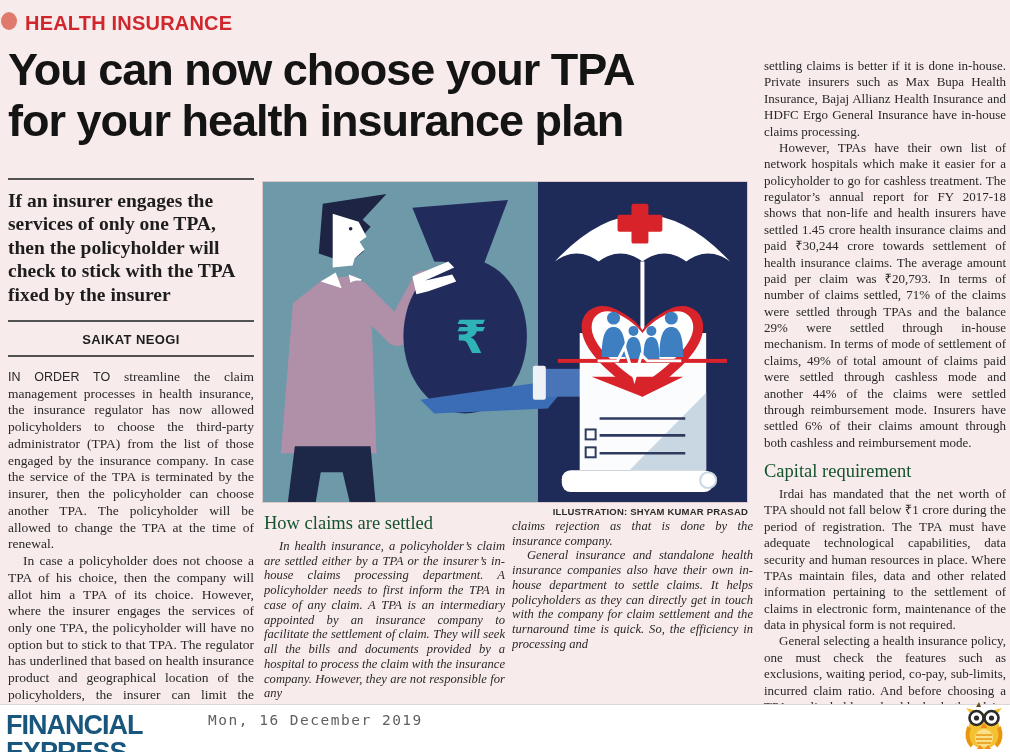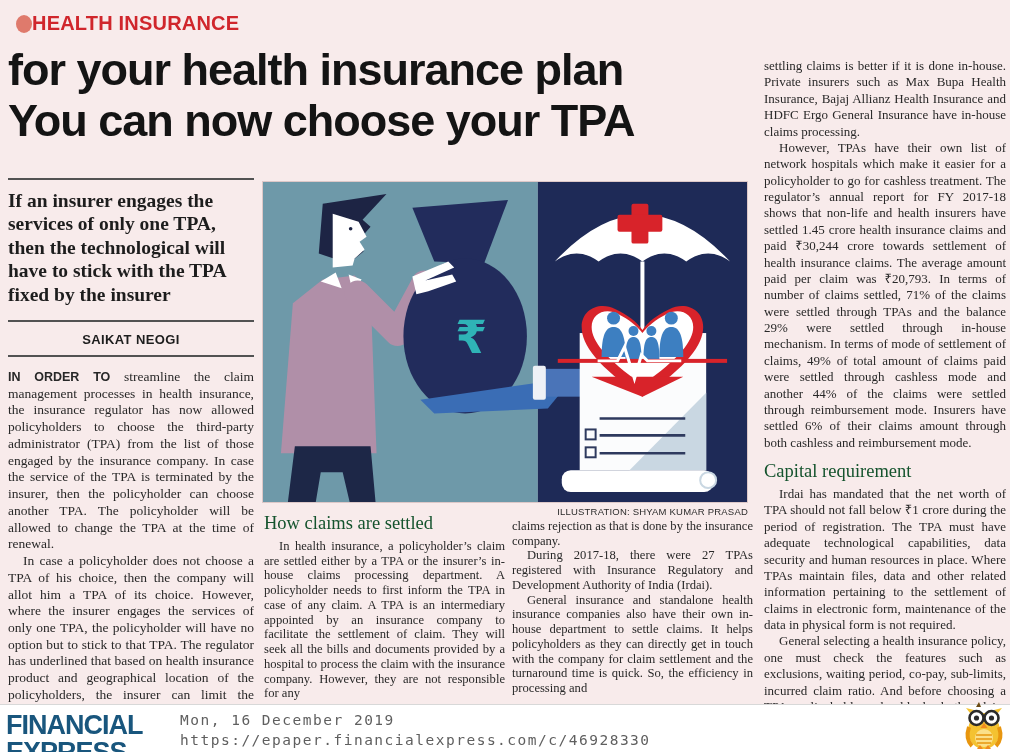--- a/index.html
+++ b/index.html
@@ -7,21 +7,21 @@
   body {
     position:relative;
     background:#f8ebeb;
     font-family:"Liberation Serif", serif;
     color:#282828;
     overflow:hidden;
   }
   .abs { position:absolute; }
 
   
-  .kicker { left:16px; top:12px; display:flex; align-items:center; }
+  .kicker { left:1px; top:12px; display:flex; align-items:flex-start; gap:8px; }
   .kicker-bullet { width:16px; height:18px; border-radius:50%; background:#df7a6c; display:inline-block; }
   .kicker-label {
     font-family:"Liberation Sans", sans-serif; font-weight:800;
     font-size:20px; letter-spacing:.2px; color:#d0262c;
   }
   .headline {
     left:8px; top:44px; width:730px;
     font-family:"Liberation Sans", sans-serif; font-weight:700;
     font-size:45px; line-height:51px; letter-spacing:-1px; color:#141414;
   }
@@ -35,81 +35,81 @@
     font-family:"Liberation Serif", serif; font-weight:700;
     font-size:19.5px; line-height:1.2; color:#1d1d1d;
   }
   .byline {
     padding:10px 0 8px 0;
     font-family:"Liberation Sans", sans-serif; font-weight:700;
     font-size:13px; letter-spacing:.4px; color:#1d1d1d;text-align:center;
   }
   .bodytext p { text-align:justify; }
   .col1 .bodytext { margin-top:12px; font-size:13.5px; line-height:1.24; }
-  .lead { font-family:"Liberation Sans", sans-serif; font-weight:700; font-size:12.5px; }
+  .lead { font-family:"Liberation Sans", sans-serif; font-weight:400; font-size:12.5px; }
   .indent { text-indent:15px; }
 
   
   .illo { left:262px; top:181px; width:486px; height:322px; border:1px solid #ddc8c8; }
   .illo svg { display:block; width:100%; height:100%; }
   .caption {
     left:262px; top:506px; width:486px; text-align:right;
-    font-family:"Liberation Sans", sans-serif; font-weight:400;
+    font-family:"Liberation Sans", sans-serif; font-weight:700;
     font-size:9.5px; letter-spacing:.2px; color:#2b2b2b;
   }
 
   
   .col2 { left:264px; top:513px; width:241px; height:192px; overflow:hidden; }
   .col3 { left:512px; top:519px; width:241px; height:186px; overflow:hidden; }
   .sechead {
     font-family:"Liberation Serif", serif; font-weight:400;
     font-size:18.5px; color:#14532d; margin-bottom:5px;
   }
-  .col2 .bodytext, .col3 .bodytext { font-size:12.6px; line-height:1.17; }
+  .col2 .bodytext, .col3 .bodytext { font-size:12.6px; line-height:1.17;font-style:italic; }
 
   
   .col4 { left:764px; top:10px; width:242px; height:694px; overflow:hidden;margin-top:48px; }
   .col4 .bodytext { font-size:13px; line-height:1.26; }
   .col4 .sechead { margin:10px 0 4px 0; }
 
   
   .footer {
     left:0; top:704px; width:1010px; height:48px;
     background:#ffffff; border-top:1px solid #d8d8d8;
   }
   .brand { position:absolute; left:6px; top:7px; width:190px; }
   .brand-name {
     font-family:"Liberation Sans", sans-serif; font-weight:700;
     font-size:27px; letter-spacing:-1px; color:#19567d; line-height:1;
   }
   .stamp {
-    position:absolute; left:180px; top:6px;
+    position:absolute; left:208px; top:6px;
     font-family:"DejaVu Sans Mono", monospace;
     font-size:14.5px; letter-spacing:1.5px; line-height:1.35; color:#5f5f5f;
     white-space:nowrap;
   }
   .stamp a { color:#5f5f5f; text-decoration:none; }
   .owl { position:absolute; right:4px; bottom:1px; width:44px; height:50px; }
 </style>
 </head>
 <body>
 
 <div class="abs kicker">
   <span class="kicker-bullet"></span>
   <span class="kicker-label">HEALTH INSURANCE</span>
 </div>
 
 <h1 class="abs headline">
+  <span>You can now choose your TPA</span>
   <span>for your health insurance plan</span>
-  <span>You can now choose your TPA</span>
 </h1>
 
 <div class="abs col1">
   <div class="rule"></div>
-  <div class="standfirst">If an insurer engages the services of only one TPA, then the technological will have to stick with the TPA fixed by the insurer</div>
+  <div class="standfirst">If an insurer engages the services of only one TPA, then the policyholder will check to stick with the TPA fixed by the insurer</div>
   <div class="rule"></div>
   <div class="byline">SAIKAT NEOGI</div>
   <div class="rule"></div>
   <div class="bodytext">
     <p><span class="lead">IN ORDER TO</span><span> streamline the claim management processes in health insurance, the insurance regulator has now allowed policyholders to choose the third-party administrator (TPA) from the list of those engaged by the insurance company. In case the service of the TPA is terminated by the insurer, then the policyholder can choose another TPA. The policyholder will be allowed to change the TPA at the time of renewal.</span></p>
     <p class="indent">In case a policyholder does not choose a TPA of his choice, then the company will allot him a TPA of its choice. However, where the insurer engages the services of only one TPA, the policyholder will have no option but to stick to that TPA. The regulator has underlined that based on health insurance product and geographical location of the policyholders, the insurer can limit the number of TPAs amongst whom the policyholder may choose.</p>
   </div>
 </div>
 
 <div class="abs illo">
@@ -193,21 +193,20 @@
 <div class="abs col2">
   <div class="sechead">How claims are settled</div>
   <div class="bodytext">
     <p class="indent">In health insurance, a policyholder’s claim are settled either by a TPA or the insurer’s in-house claims processing department. A policyholder needs to first inform the TPA in case of any claim. A TPA is an intermediary appointed by an insurance company to facilitate the settlement of claim. They will seek all the bills and documents provided by a hospital to process the claim with the insurance company. However, they are not responsible for any</p>
   </div>
 </div>
 
 <div class="abs col3">
   <div class="bodytext">
     <p>claims rejection as that is done by the insurance company.</p>
-    <p class="indent">During 2017-18, there were 27 TPAs registered with Insurance Regulatory and Development Authority of India (Irdai).</p>
     <p class="indent">General insurance and standalone health insurance companies also have their own in-house department to settle claims. It helps policyholders as they can directly get in touch with the company for claim settlement and the turnaround time is quick. So, the efficiency in processing and</p>
   </div>
 </div>
 
 <div class="abs col4">
   <div class="bodytext">
     <p>settling claims is better if it is done in-house. Private insurers such as Max Bupa Health Insurance, Bajaj Allianz Health Insurance and HDFC Ergo General Insurance have in-house claims processing.</p>
     <p class="indent">However, TPAs have their own list of network hospitals which make it easier for a policyholder to go for cashless treatment. The regulator’s annual report for FY 2017-18 shows that non-life and health insurers have settled 1.45 crore health insurance claims and paid ₹30,244 crore towards settlement of health insurance claims. The average amount paid per claim was ₹20,793. In terms of number of claims settled, 71% of the claims were settled through TPAs and the balance 29% were settled through in-house mechanism. In terms of mode of settlement of claims, 49% of total amount of claims paid were settled through cashless mode and another 44% of the claims were settled through reimbursement mode. Insurers have settled 6% of their claims amount through both cashless and reimbursement mode.</p>
   </div>
   <div class="sechead">Capital requirement</div>
@@ -217,21 +216,20 @@
   </div>
 </div>
 
 <div class="abs footer">
   <div class="brand">
     <span class="brand-name">FINANCIAL EXPRESS</span>
     
   </div>
   <div class="stamp">
     <div>Mon, 16 December 2019</div>
-    <a href="#">https://epaper.financialexpress.com/c/46928330</a>
   </div>
   <svg class="owl" viewBox="0 0 44 50">
     <path d="M14,6 L17,1 L19,6 Z" fill="#6b4a12"></path>
     <path d="M8,12 L4,7 L12,9 Z" fill="#f4c231"></path>
     <path d="M36,12 L40,7 L32,9 Z" fill="#f4c231"></path>
     <ellipse cx="22" cy="30" rx="16" ry="18" fill="#f4c231"></ellipse>
     <path d="M7,26 Q3,38 10,45" fill="none" stroke="#e8960f" stroke-width="4"></path>
     <path d="M37,26 Q41,38 34,45" fill="none" stroke="#e8960f" stroke-width="4"></path>
     <ellipse cx="22" cy="37" rx="9" ry="9" fill="#fbe08a"></ellipse>
     <path d="M14,34 H30 M14,38 H30 M15,42 H29" stroke="#e8960f" stroke-width="1.6" fill="none"></path>

